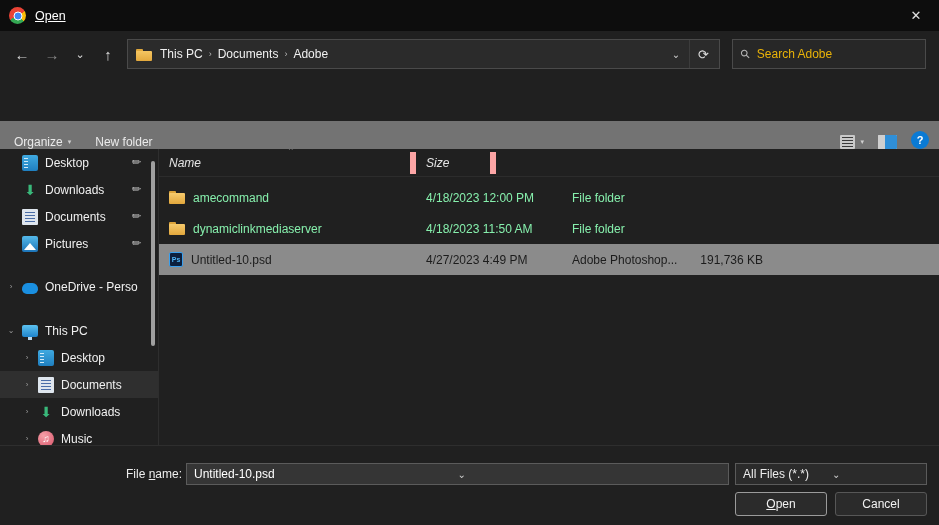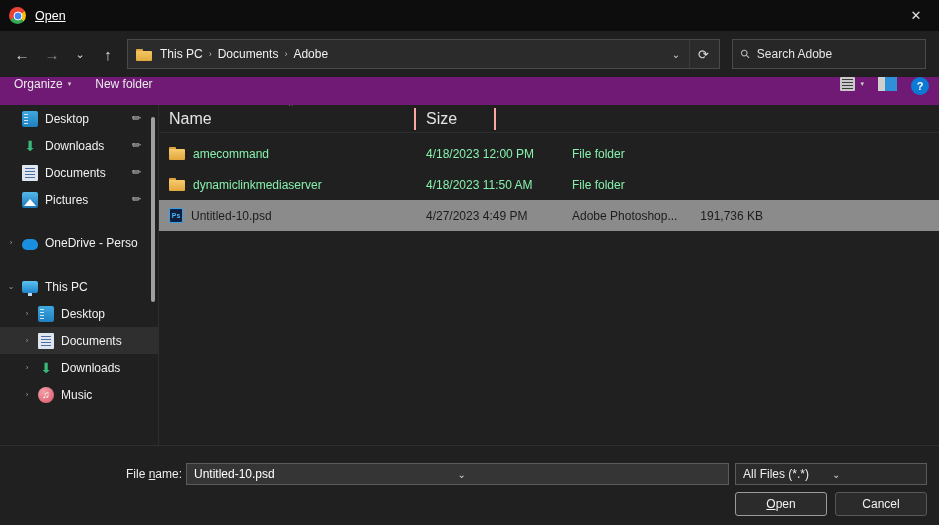--- a/index.html
+++ b/index.html
@@ -143,29 +143,30 @@
     align-items: center;
     padding: 0 8px;
     flex: none;
   }
   .search-icon {
     font-size: 12px;
     color: #b4b4b4;
     transform: rotate(-45deg);
     margin-right: 7px;
   }
-  .search-ph { font-size: 12px; color: #e5e5e5; }
+  .search-ph { font-size: 12px; color: #eab308; }
 
   
   .cmdbar {
     height: 28px;
     display: flex;
-    align-items: flex-start;
+    align-items: flex-end;
     padding: 0 10px 0 14px;
-    background: #701a75;
+    background: #737373;
+    margin-top: 44px;
   }
   .cmd-item {
     font-size: 12px;
     color: #eaeaea;
     display: flex;
     align-items: center;
     gap: 5px;
     margin-right: 24px;
   }
   .cmd-caret { font-size: 7px; color: #d0d0d0; }
@@ -344,28 +345,29 @@
     border-bottom: 1px solid #2c2c2c;
   }
   .sort-arrow {
     position: absolute;
     left: 128px;
     top: -3px;
     font-size: 9px;
     color: #9a9a9a;
   }
   .colcell {
-    font-size: 16px;
+    font-size: 12px;
     color: #e4e4e4;
     padding-left: 10px;
     height: 22px;
     display: flex;
     align-items: center;
-    border-right: 2px solid #fca5a5;
-    flex: none;
+    border-right: 6px solid #fca5a5;
+    flex: none;
+    font-style: italic;
   }
   .c-name { width: 257px; }
   .c-date { width: 146px; }
   .c-type { width: 119px; }
   .c-size { width: 80px; }
 
   .row {
     height: 31px;
     display: flex;
     align-items: center;

